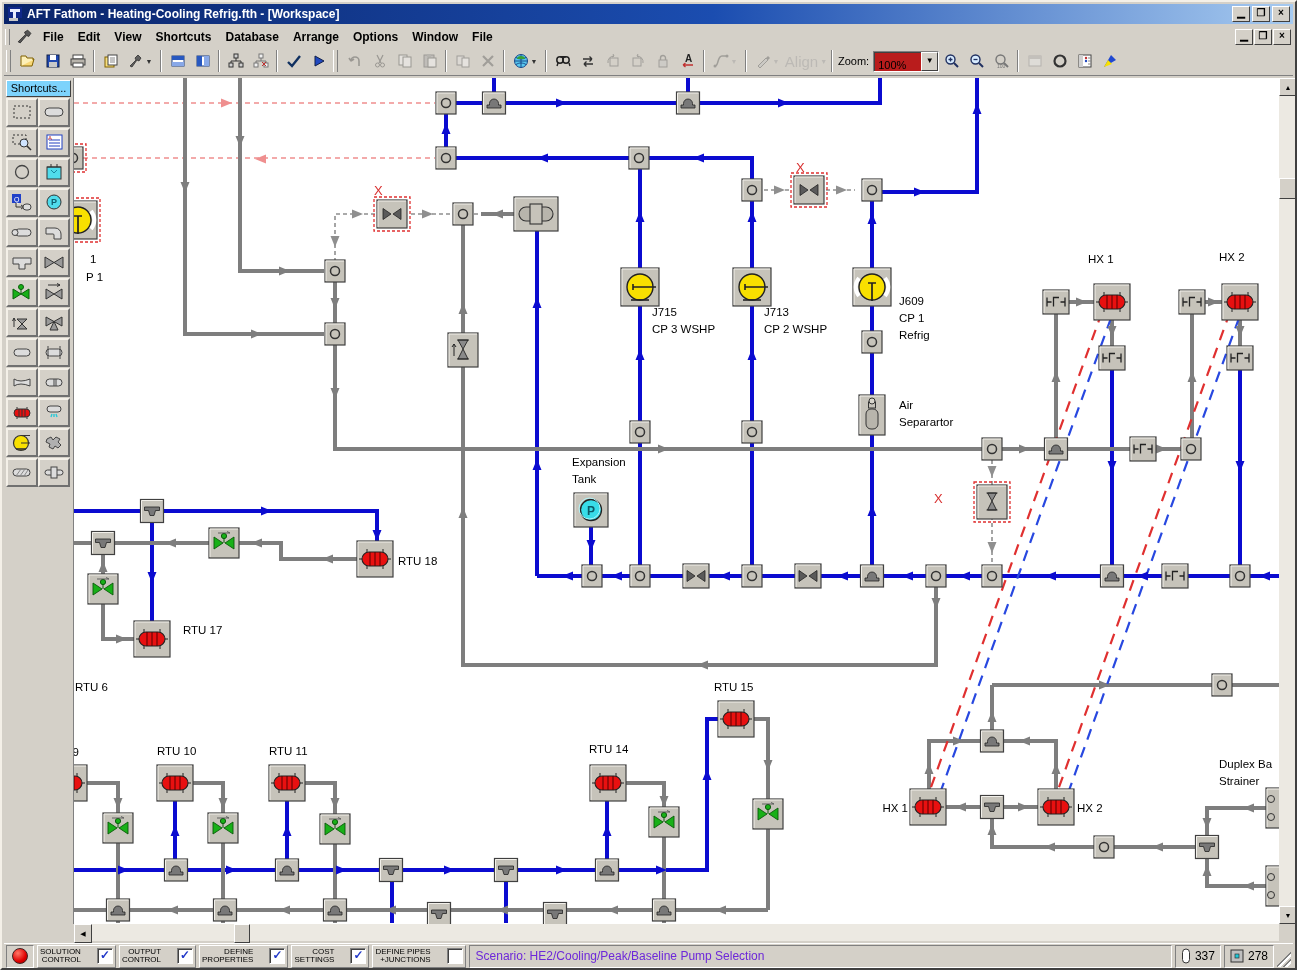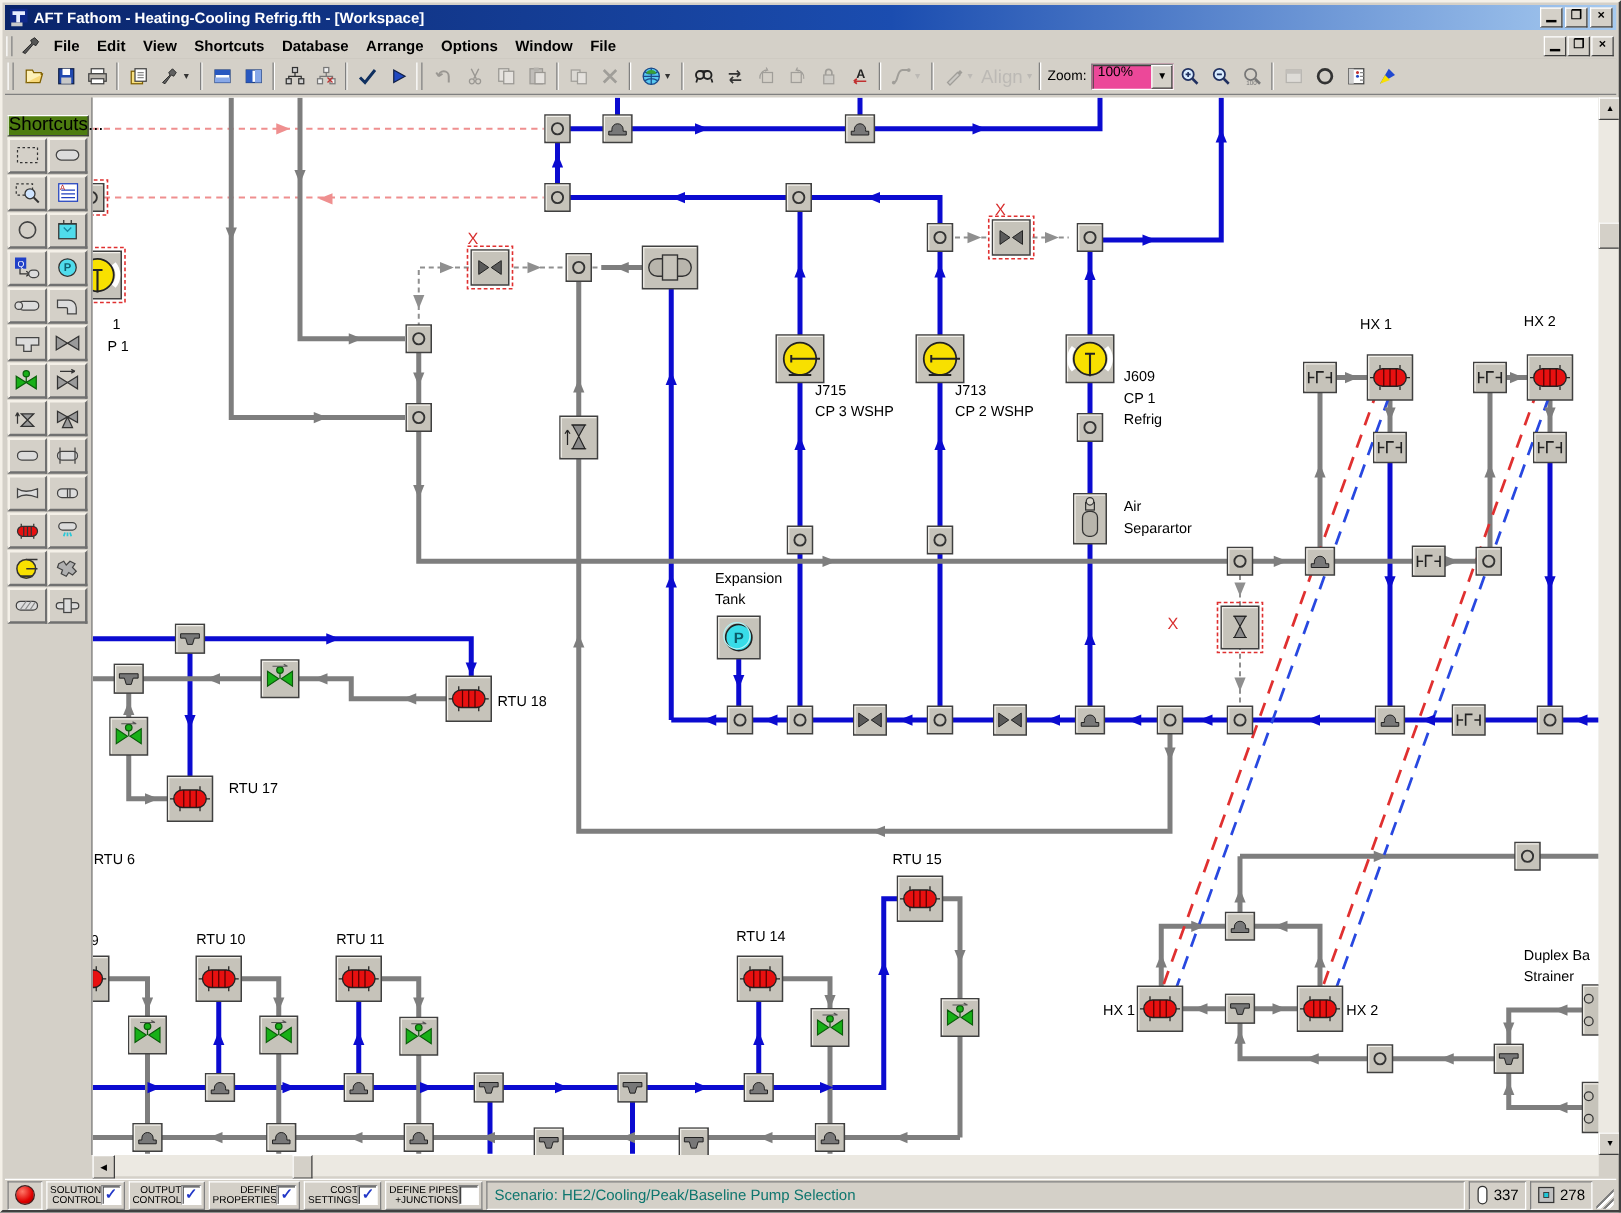--- a/index.html
+++ b/index.html
@@ -23,55 +23,55 @@
   .mdi-btns{margin-left:auto;display:flex;gap:1px;margin-right:2px;}
   
   .toolbar{position:absolute;left:2px;top:45px;width:1289px;height:28px;display:flex;align-items:center;
     background:#d4d0c8;border-bottom:1px solid #808080;}
   .tbtn{width:25px;height:24px;display:flex;align-items:center;justify-content:center;flex:0 0 auto;}
   .tbtn.dis{opacity:.4;filter:grayscale(1);}
   .tbtn.drop{width:34px;}
   .tsep{width:0;height:22px;border-left:1px solid #808080;border-right:1px solid #fff;margin:0 3px;flex:0 0 auto;}
   .tgrip{width:3px;height:22px;border-left:1px solid #fff;border-right:1px solid #808080;margin:0 4px 0 2px;flex:0 0 auto;}
   .zoom-label{font-size:11px;margin:0 4px 0 2px;}
-  .combo{width:64px;height:19px;background:#ec4899;border:1px solid;border-color:#808080 #fff #fff #808080;
-    box-shadow:inset 1px 1px 0 #404040;display:flex;align-items:flex-start;font-size:11px;}
+  .combo{width:64px;height:19px;background:#b91c1c;border:1px solid;border-color:#808080 #fff #fff #808080;
+    box-shadow:inset 1px 1px 0 #404040;display:flex;align-items:flex-end;font-size:11px;}
   .combo .cv{flex:1;padding-left:4px;}
   .combo .cb{width:15px;height:17px;background:#d4d0c8;border:1px solid;border-color:#fff #404040 #404040 #fff;
     font-size:8px;line-height:16px;text-align:center;}
   .align-txt{font-size:15px;color:#999;}
   
   .canvas{position:absolute;left:72px;top:76px;width:1205px;height:846px;background:#fff;overflow:hidden;}
   .palette{position:absolute;left:2px;top:76px;width:70px;height:846px;background:#d4d0c8;
     border-right:1px solid #808080;box-sizing:border-box;}
-  .shortcuts-btn{margin:14px 2px 1px 2px;height:15px;background:#4d7c0f;border:1px solid;
-    border-color:#fff #404040 #404040 #fff;font-size:15px;text-align:center;line-height:14px;}
+  .shortcuts-btn{margin:2px 2px 1px 2px;height:15px;background:#7dd3fc;border:1px solid;
+    border-color:#fff #404040 #404040 #fff;font-size:11px;text-align:center;line-height:14px;}
   .pal-grid{display:flex;flex-wrap:wrap;padding-left:2px;}
   .pal-btn{width:32px;height:29px;background:#d4d0c8;border:2px solid;border-color:#f4f0e8 #707070 #707070 #f4f0e8;
     box-sizing:border-box;display:flex;align-items:center;justify-content:center;margin:0 0 1px 0;}
   
   .vscroll{position:absolute;left:1277px;top:76px;width:16px;height:846px;background:#ece9e2;}
   .hscroll{position:absolute;left:72px;top:922px;width:1205px;height:17px;background:#ece9e2;}
   .sbtn{position:absolute;background:#d4d0c8;border:1px solid;border-color:#fff #404040 #404040 #fff;
     font-size:7px;display:flex;align-items:center;justify-content:center;color:#000;}
   .sthumb{position:absolute;background:#d4d0c8;border:1px solid;border-color:#fff #404040 #404040 #fff;}
   
   .statusbar{position:absolute;left:2px;top:941px;width:1289px;height:25px;background:#d4d0c8;
     border-top:1px solid #fff;display:flex;align-items:center;gap:3px;padding:1px 2px;box-sizing:border-box;}
   .s-ind{width:26px;height:21px;border:1px solid;border-color:#808080 #fff #fff #808080;
     display:flex;align-items:center;justify-content:center;}
   .s-ind .dot{width:14px;height:14px;border-radius:50%;border:1px solid #402020;
     background:radial-gradient(circle at 35% 30%,#ff7868,#e00000 60%,#900000);}
   .stgl{height:21px;border:1px solid;border-color:#fff #808080 #808080 #fff;display:flex;align-items:center;
-    padding:0 2px;gap:0;background:#d4d0c8;}
+    padding:0 2px;gap:16px;background:#d4d0c8;}
   .stgl .lbl{font-size:8px;line-height:8px;text-align:right;white-space:nowrap;}
   .chk{width:14px;height:14px;background:#fff;border:1px solid;border-color:#808080 #fff #fff #808080;
     box-shadow:inset 1px 1px 0 #404040;font-size:12px;line-height:13px;text-align:center;color:#2238c8;font-weight:bold;}
   .s-scen{flex:1;height:21px;border:1px solid;border-color:#808080 #fff #fff #808080;display:flex;
-    align-items:center;font-size:12px;color:#0f766e;padding-left:6px;}
+    align-items:center;font-size:12px;color:#6d28d9;padding-left:6px;}
   .s-cnt{height:21px;border:1px solid;border-color:#808080 #fff #fff #808080;display:flex;align-items:center;
     font-size:12px;padding:0 5px;gap:4px;}
   .s-grip{width:14px;height:21px;background:
     linear-gradient(135deg,transparent 55%,#808080 55%,#808080 62%,#fff 62%,#fff 70%,transparent 70%,
     transparent 75%,#808080 75%,#808080 82%,#fff 82%,#fff 90%,transparent 90%);}
   
   .e-b{stroke:#0b0bd0;stroke-width:4;fill:none;}
   .e-g{stroke:#7e7e7e;stroke-width:4;fill:none;}
   .e-gd{stroke:#8f8f8f;stroke-width:1.6;stroke-dasharray:4 3;fill:none;}
   .e-rd{stroke:#ef8f8f;stroke-width:1.7;stroke-dasharray:5 4;fill:none;}

